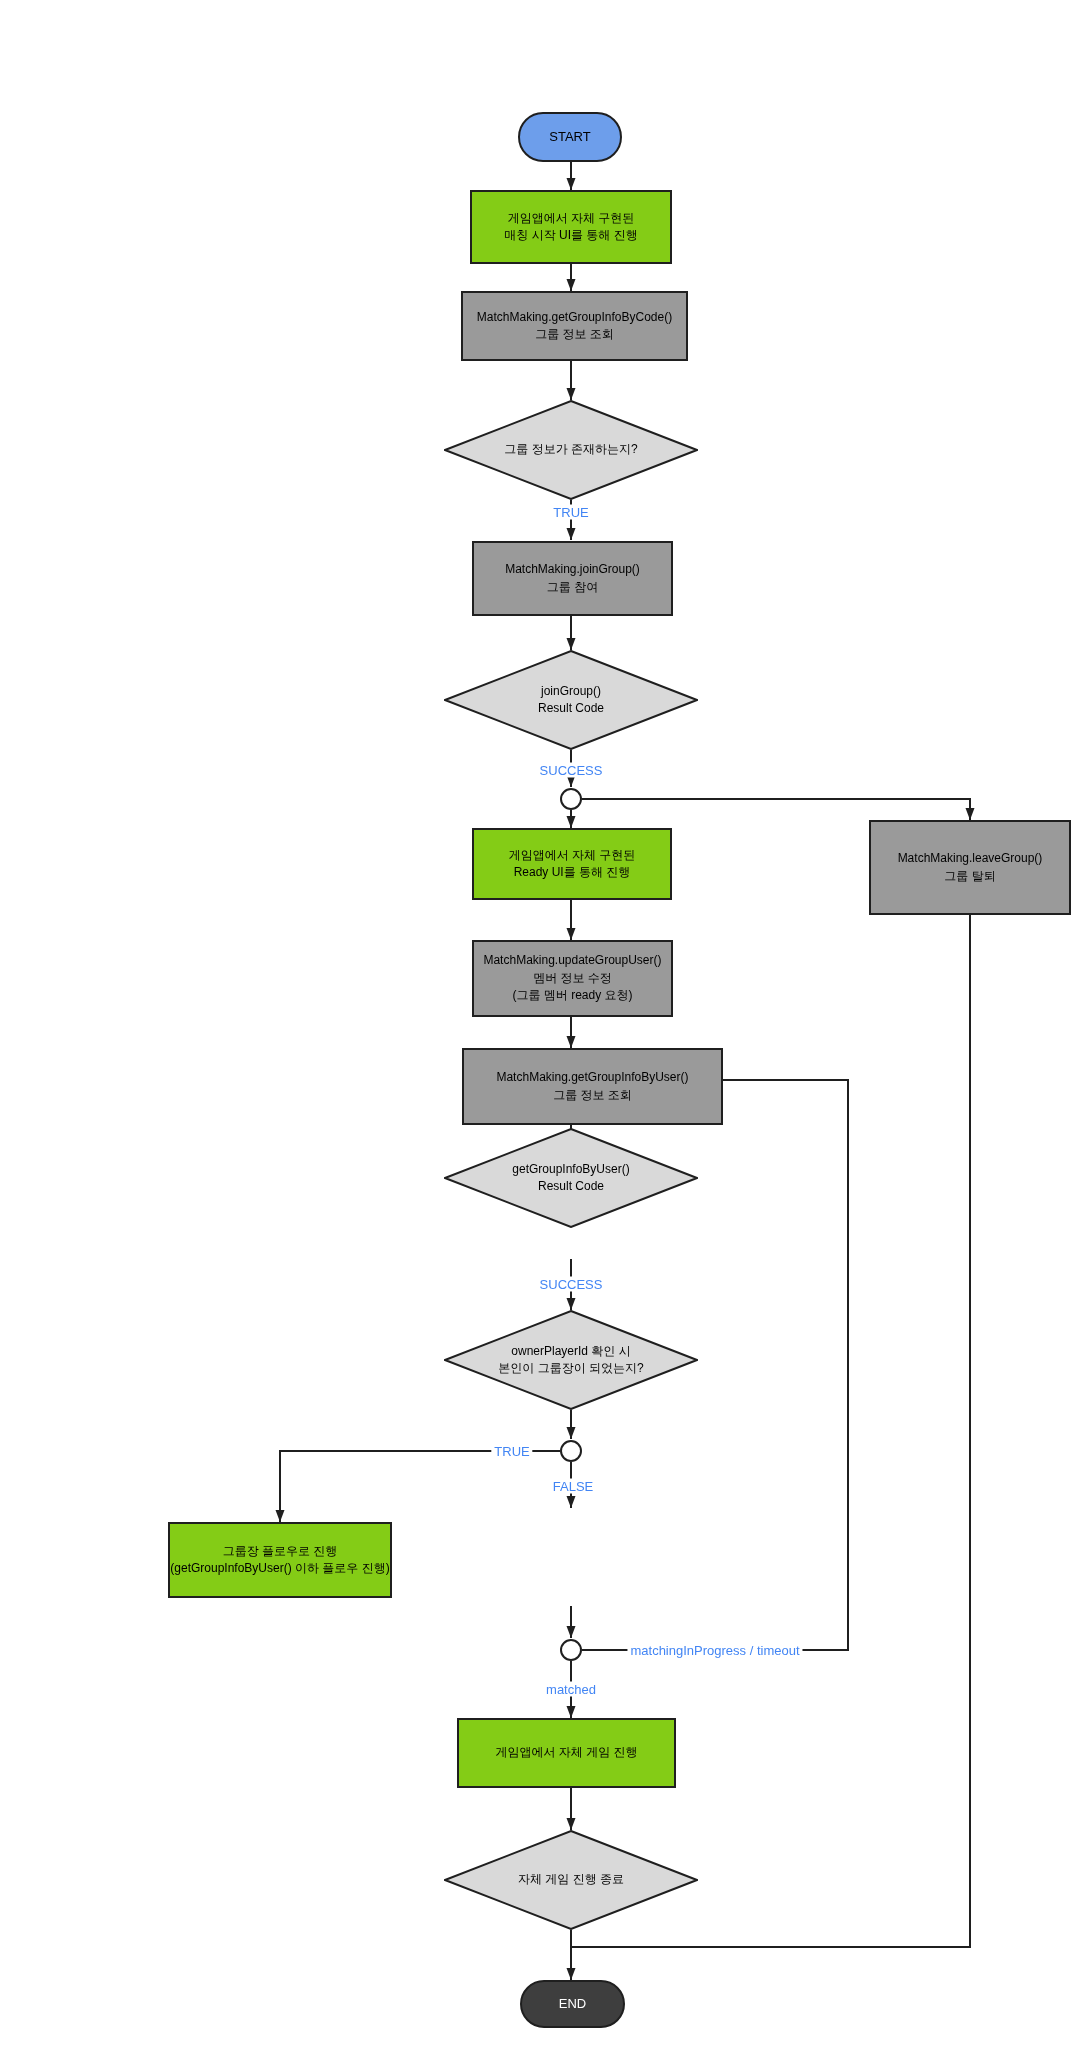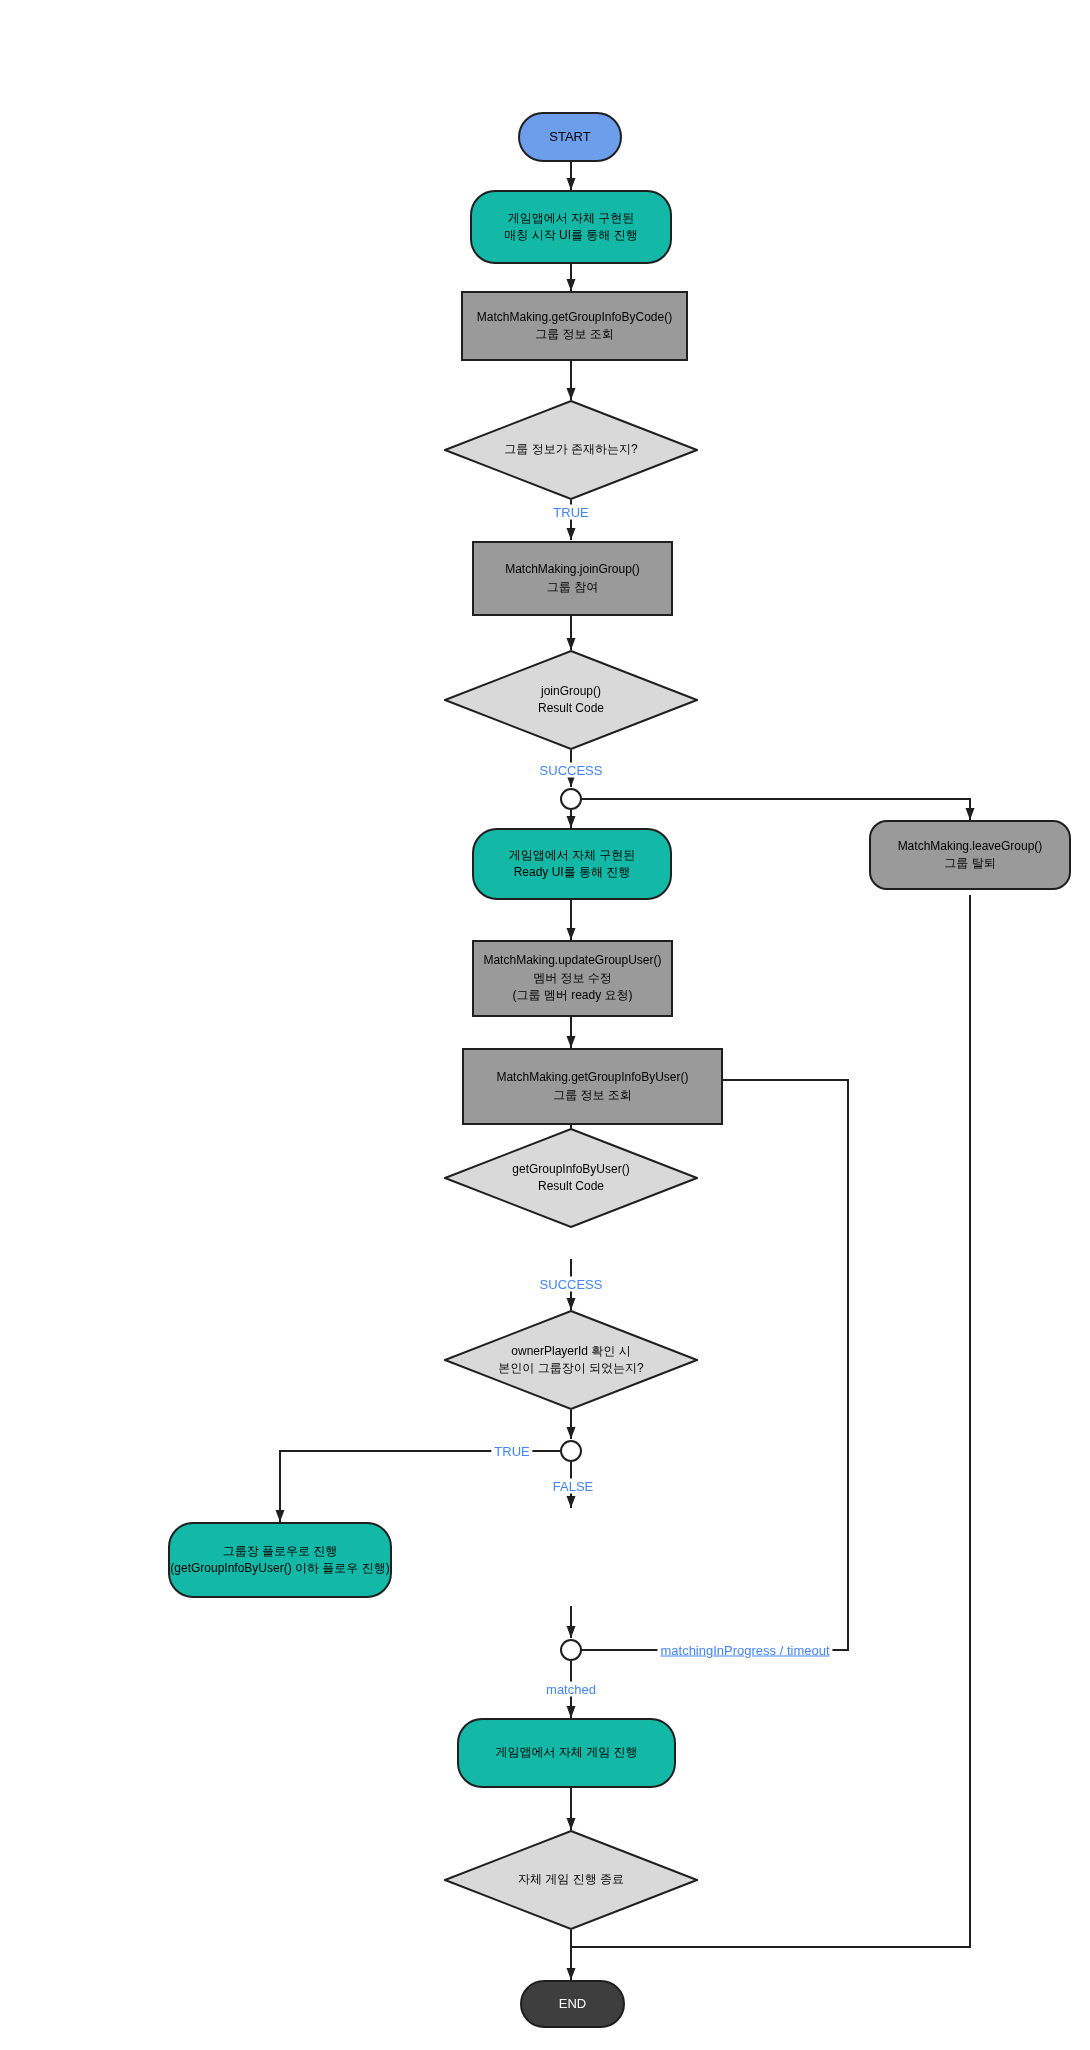--- a/index.html
+++ b/index.html
@@ -10,21 +10,21 @@
   svg.edges { position:absolute; left:0; top:0; width:1090px; height:2050px; }
   svg.edges path.edge { fill:none; stroke:var(--stroke,#1f1f1f); stroke-width:2; }
   svg.edges circle.junction { fill:#ffffff; stroke:var(--stroke,#1f1f1f); stroke-width:2; }
 
   .node {
     position:absolute; box-sizing:border-box;
     display:flex; flex-direction:column; align-items:center; justify-content:center;
     text-align:center; font-size:12px; line-height:1.45; color:#000;
   }
   .process { border:2px solid var(--stroke,#1f1f1f); background:var(--process-gray-fill,#9a9a9a); }
-  .process.white { background:#14b8a6;border-radius:25px; }
+  .process.white { background:#84cc16; }
   .terminator {
     border:2px solid var(--stroke,#1f1f1f); border-radius:26px;
     background:var(--start-fill,#6d9eeb); font-size:13px;
   }
   .terminator.end { background:var(--end-fill,#3e3e3e); color:#ffffff; }
 
   .diamond { background:transparent; }
   .diamond > svg { position:absolute; left:0; top:0; width:100%; height:100%; }
   .diamond > svg polygon { fill:var(--decision-fill,#d9d9d9); stroke:var(--stroke,#1f1f1f); stroke-width:2; }
   .diamond .diamond-text { position:relative; z-index:1; }
@@ -111,21 +111,21 @@
     <div class="diamond-text">Result Code</div>
   </div>
 
   <span class="edge-label" style="left:571px; top:770px;">SUCCESS</span>
 
   <div class="node process white" style="left:472px; top:828px; width:200px; height:72px;">
     <div>게임앱에서 자체 구현된</div>
     <div>Ready UI를 통해 진행</div>
   </div>
 
-  <div class="node process" style="left:869px; top:820px; width:202px; height:70px;border-radius:18px;">
+  <div class="node process" style="left:869px; top:820px; width:202px; height:95px;">
     <div>MatchMaking.leaveGroup()</div>
     <div>그룹 탈퇴</div>
   </div>
 
   <div class="node process" style="left:472px; top:940px; width:201px; height:77px;text-align:right;">
     <div>MatchMaking.updateGroupUser()</div>
     <div>멤버 정보 수정</div>
     <div>(그룹 멤버 ready 요청)</div>
   </div>
 
@@ -154,21 +154,21 @@
 
   <span class="edge-label" style="left:512px; top:1451px;">TRUE</span>
   <span class="edge-label" style="left:573px; top:1486px;">FALSE</span>
 
   <div class="node process white" style="left:168px; top:1522px; width:224px; height:76px;">
     <div>그룹장 플로우로 진행</div>
     <div>(getGroupInfoByUser() 이하 플로우 진행)</div>
   </div>
 
 
-  <span class="edge-label" style="left:745px; top:1650px;text-decoration:underline;">matchingInProgress / timeout</span>
+  <span class="edge-label" style="left:715px; top:1650px;">matchingInProgress / timeout</span>
   <span class="edge-label" style="left:571px; top:1689px;">matched</span>
 
   <div class="node process white" style="left:457px; top:1718px; width:219px; height:70px;">
     <div>게임앱에서 자체 게임 진행</div>
   </div>
 
   <div class="node diamond" style="left:444px; top:1830px; width:254px; height:100px;">
     <svg viewBox="0 0 254 100">
       <polygon points="127,1 253,50 127,99 1,50"></polygon>
     </svg>

